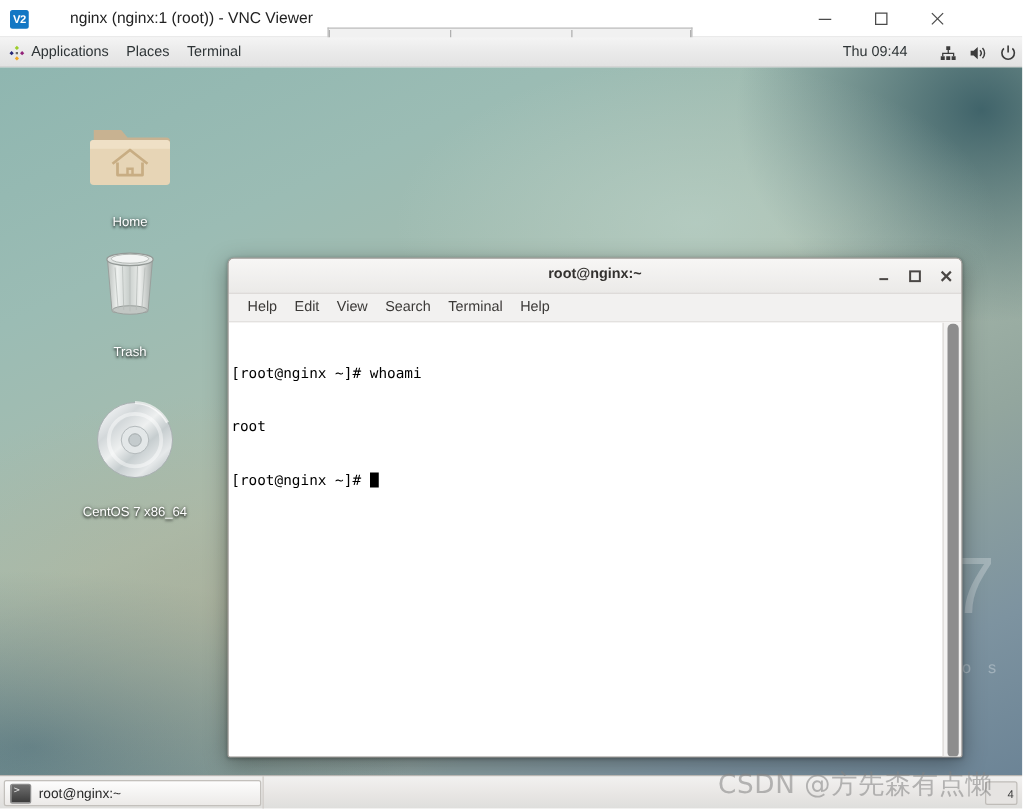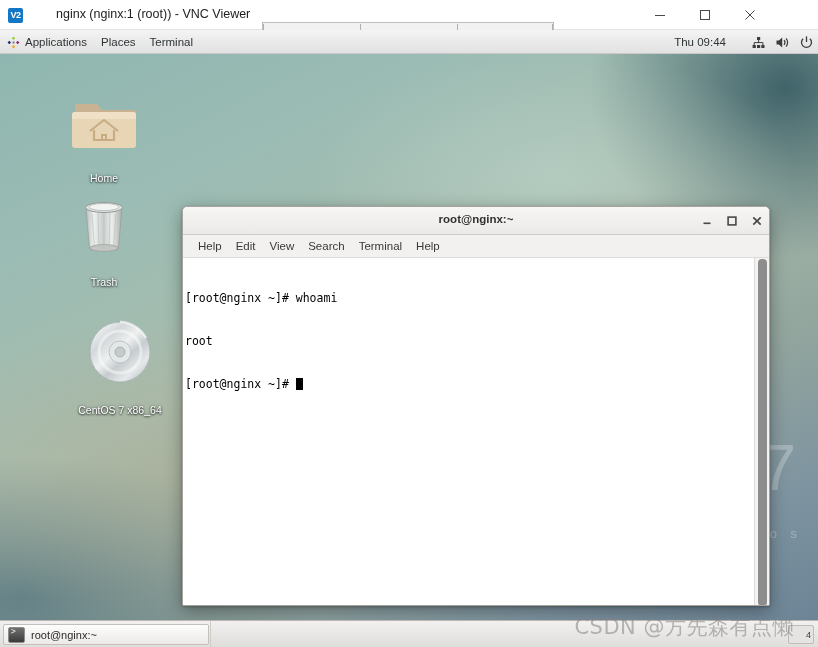--- a/index.html
+++ b/index.html
@@ -173,21 +173,21 @@
   .desk-icon .caption {
     margin-top: 20px;
     font-size: 10.5px;
     color: #ffffff;
     text-shadow: 0 1px 2px rgba(0,0,0,0.75), 0 0 3px rgba(0,0,0,0.55);
     font-family: "Liberation Sans", sans-serif;
     white-space: nowrap;
   }
   #icon-home  { left: 52px;  top: 32px; }
   #icon-trash { left: 52px;  top: 136px; }
-  #icon-cd    { left: 68px;  top: 264px; }
+  #icon-cd    { left: 56px;  top: 264px; }
 
   
   .term-win {
     position: absolute;
     left: 182px; top: 152px;
     width: 588px; height: 400px;
     background: #f2f1f0;
     border: 1px solid #a7a39f;
     border-radius: 5px 5px 2px 2px;
     box-shadow: 0 5px 18px rgba(0,0,0,0.34), 0 1px 3px rgba(0,0,0,0.26);

